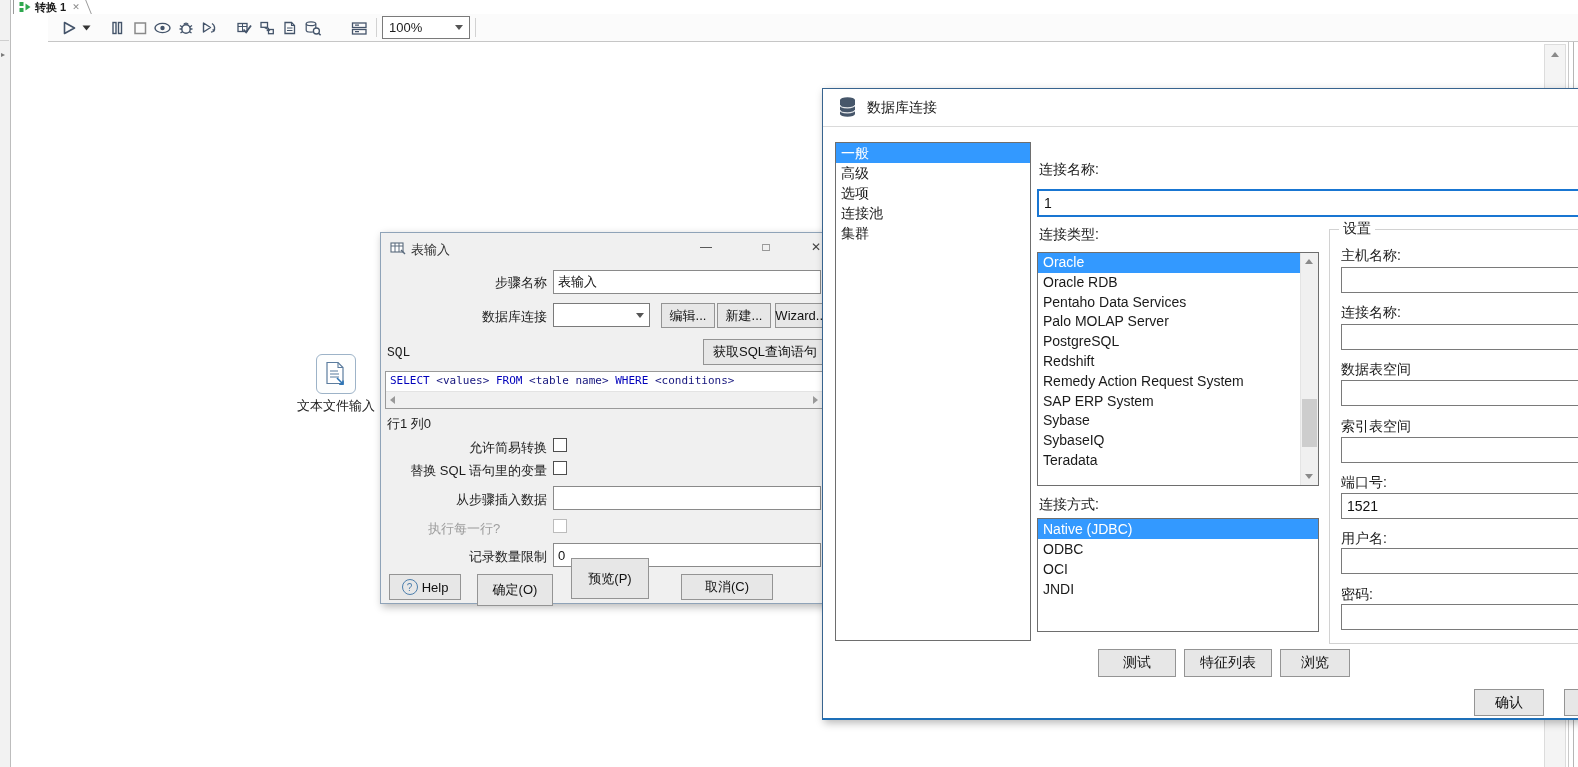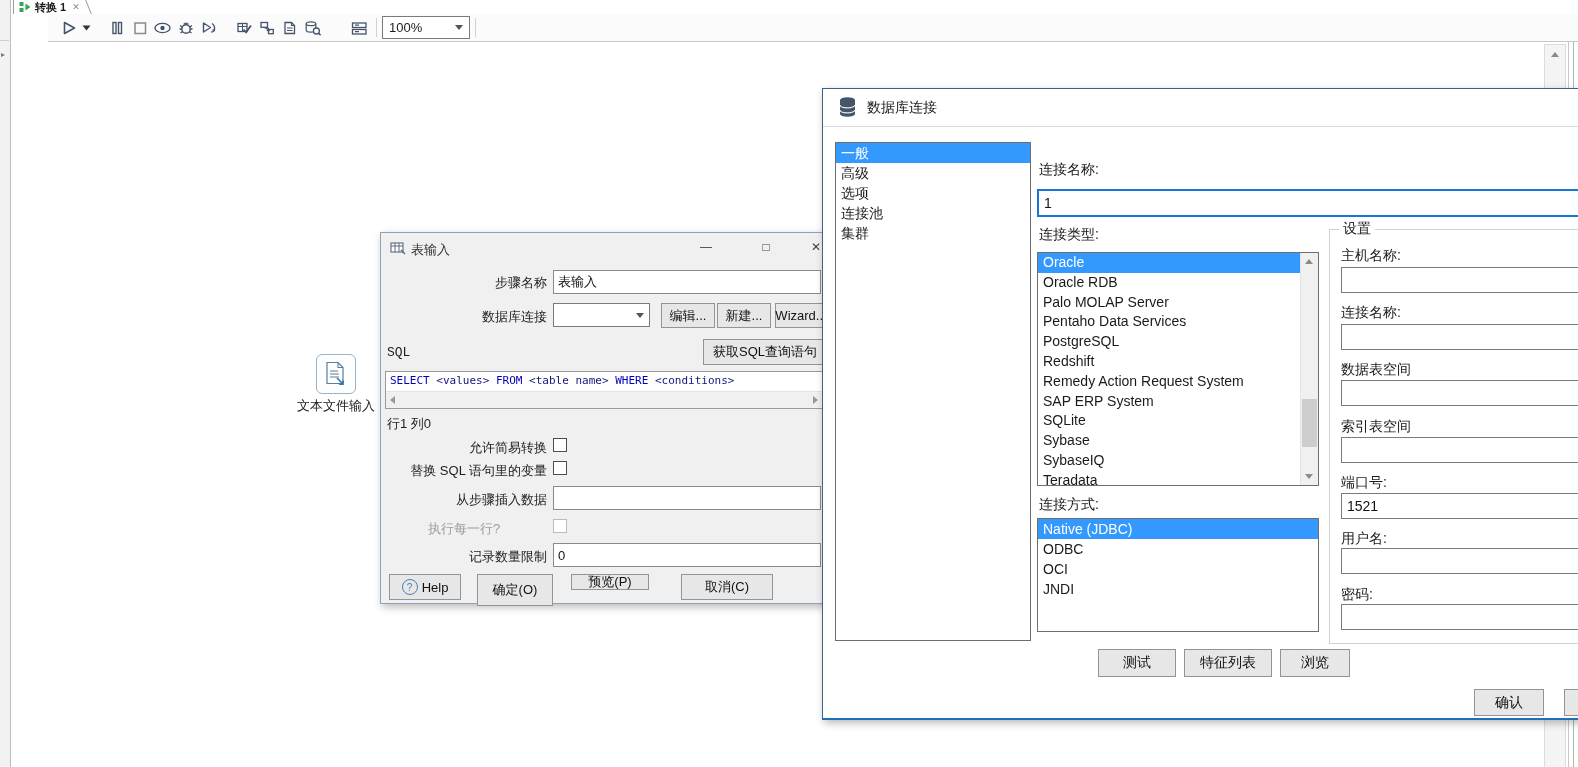--- a/index.html
+++ b/index.html
@@ -267,21 +267,21 @@
   <span class="cb disabled" style="left:172px;top:286px"></span>
 
   <span class="rlabel" style="top:315px">记录数量限制</span>
   <input class="tin" style="left: 172px; top: 310px; width: 268px; height: 24px;" value="0">
 
   <div class="btn" style="left:8px;top:341px;width:72px;height:26px">
     <span class="helpicon">?</span>
     <span>Help</span>
   </div>
   <div class="btn" style="left:96px;top:341px;width:76px;height:32px">确定(O)</div>
-  <div class="btn" style="left:190px;top:341px;width:78px;height:16px">预览(P)</div>
+  <div class="btn" style="left:190px;top:325px;width:78px;height:41px">预览(P)</div>
   <div class="btn" style="left:300px;top:341px;width:92px;height:26px">取消(C)</div>
 </div>
 
 <div class="dialog dlg-db">
   <div class="db-titlebar">
     <svg class="abs" style="left:15px;top:7px" width="20" height="23">
       <ellipse cx="9.5" cy="4" rx="7.5" ry="2.8" fill="#46566a"></ellipse>
       <path d="M2 4 v14 a7.5 2.8 0 0 0 15 0 v-14" fill="#46566a"></path>
       <path d="M2 9 a7.5 2.8 0 0 0 15 0" fill="none" stroke="#fff" stroke-width="1.2" opacity="0.85"></path>
       <path d="M2 14 a7.5 2.8 0 0 0 15 0" fill="none" stroke="#fff" stroke-width="1.2" opacity="0.85"></path>
@@ -298,27 +298,26 @@
   </div>
 
   <span class="dblabel" style="left:216px;top:72px">连接名称:</span>
   <input class="din focused" style="left: 214px; top: 100px; width: 560px; height: 28px;" value="1">
 
   <span class="dblabel" style="left:216px;top:137px">连接类型:</span>
   <div class="list typelist" style="left:214px;top:163px;width:282px;height:234px">
     <div style="margin-right:17px">
       <div class="item sel">Oracle</div>
       <div class="item">Oracle RDB</div>
+      <div class="item">Pentaho Data Services</div>
       <div class="item">Palo MOLAP Server</div>
-      <div class="item">Pentaho Data Services</div>
       <div class="item">PostgreSQL</div>
       <div class="item">Redshift</div>
       <div class="item">Remedy Action Request System</div>
       <div class="item">SAP ERP System</div>
-      <div class="item">SQLite</div>
       <div class="item">Sybase</div>
       <div class="item">SybaseIQ</div>
       <div class="item">Teradata</div>
     </div>
     <div class="tscroll">
       <span class="a-up tri-up"></span>
       <span class="a-down tri-down"></span>
       <span class="thumb"></span>
     </div>
   </div>

